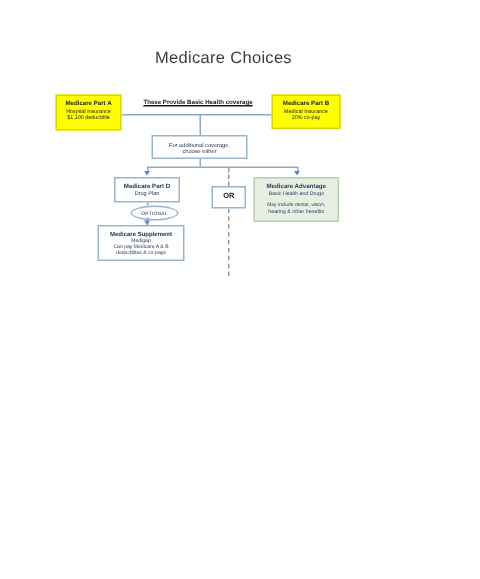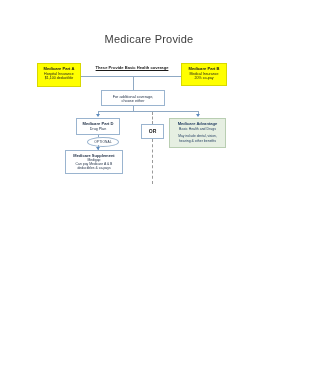--- a/index.html
+++ b/index.html
@@ -116,21 +116,21 @@
     border-left:2.5px solid transparent;
     border-right:2.5px solid transparent;
     border-top:3px solid #5b8bbf;
   }
 </style>
 </head>
 <body>
 
 <div id="page">
 
-  <div class="title">Medicare Provide</div>
+  <div class="title">Medicare Choices</div>
 
   <div class="ln-h" style="left:81px;top:76px;width:100px;"></div>
 
   <div class="banner">These Provide Basic Health coverage</div>
 
   <div class="box yellow" id="partA">
     <span class="hd">Medicare Part A</span>
     <span class="ln">Hospital Insurance</span>
     <span class="ln">$1,100 deductible</span>
   </div>

